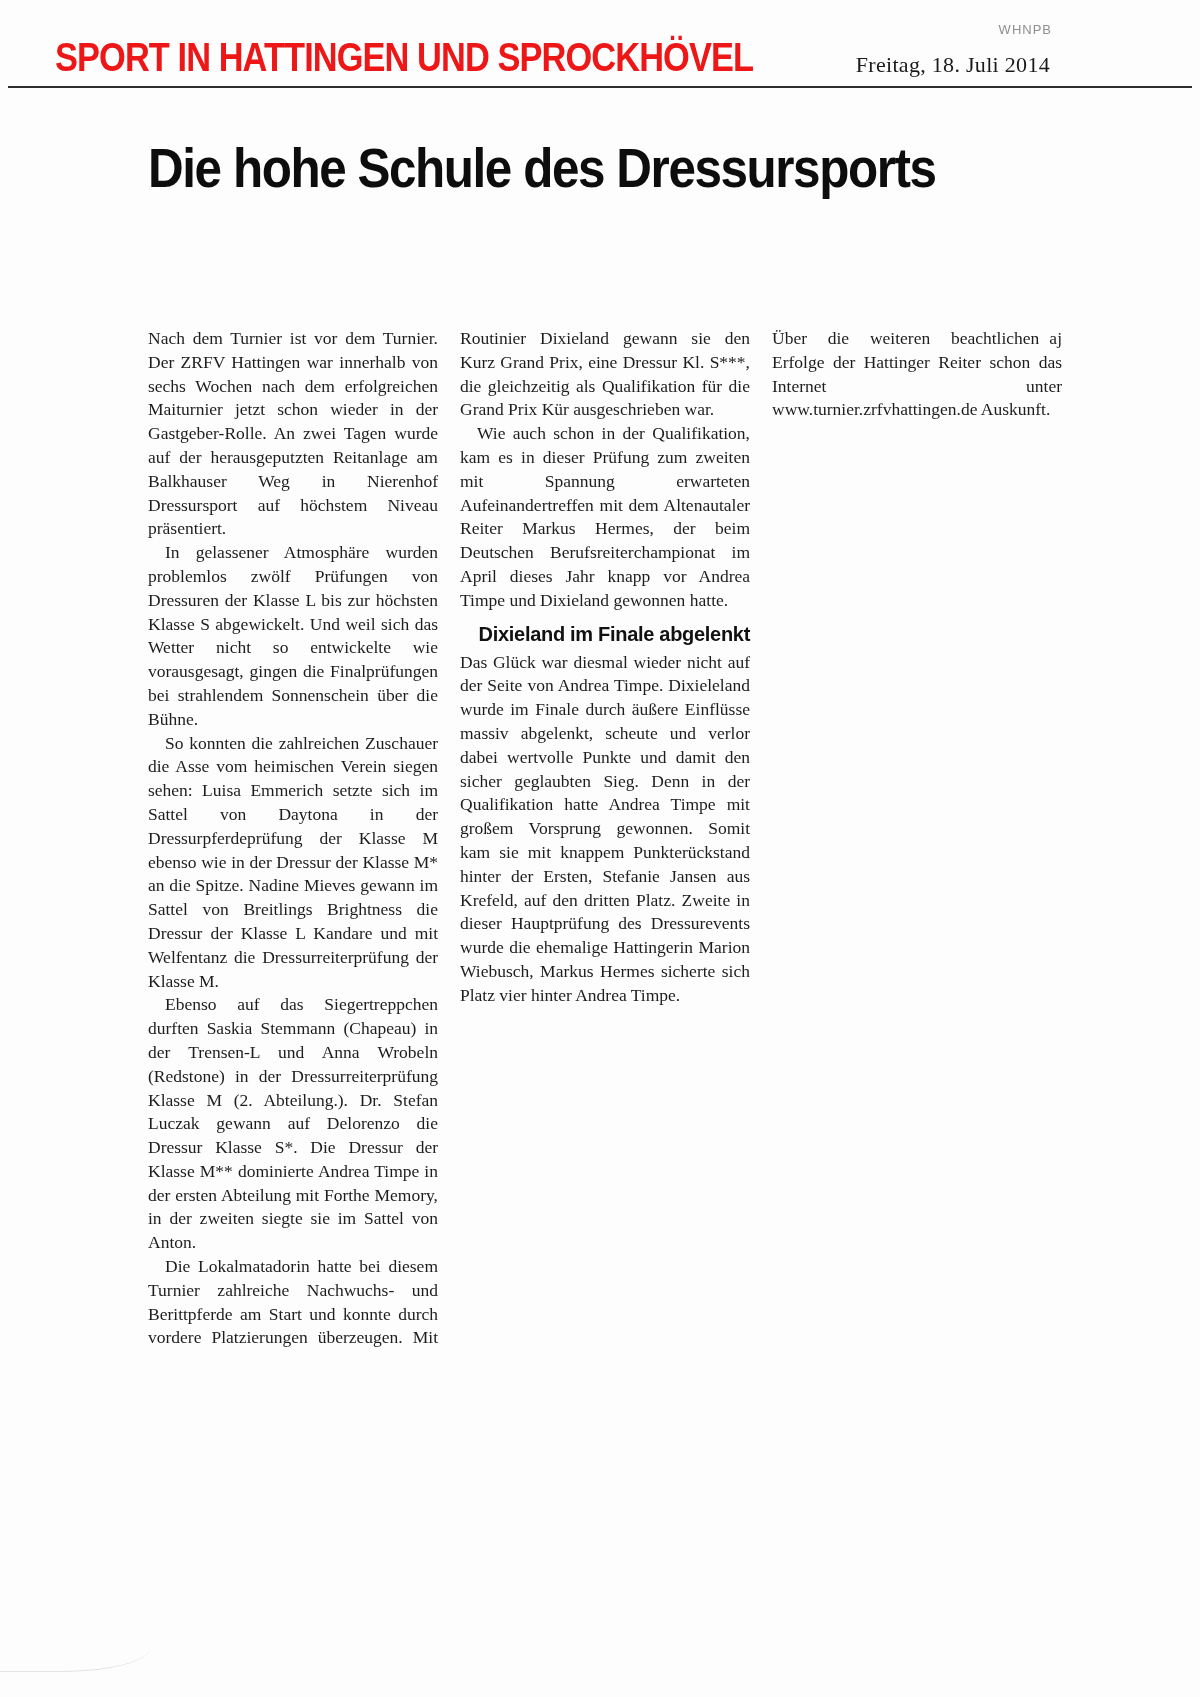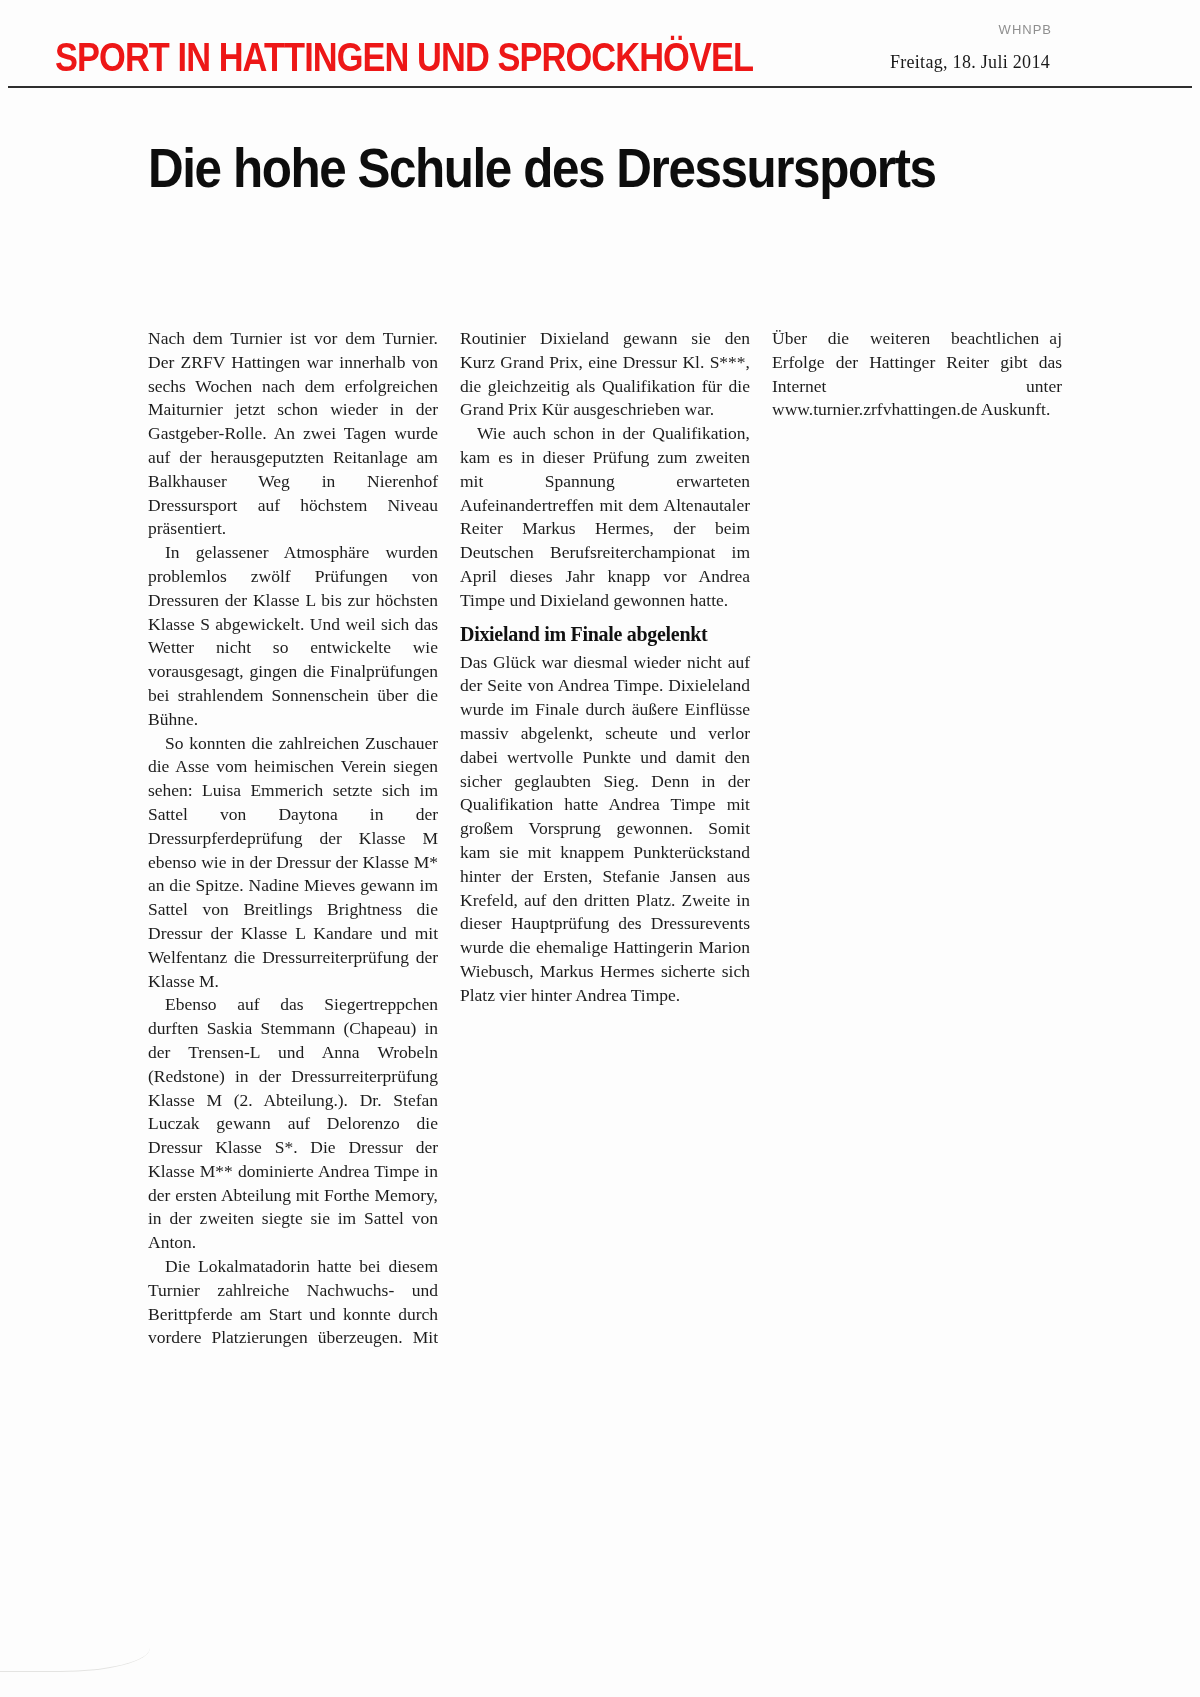--- a/index.html
+++ b/index.html
@@ -27,21 +27,21 @@
   .masthead-title{
     position:absolute;top:38px;left:55px;
     font-family:"Liberation Sans",sans-serif;
     font-weight:700;font-size:37px;line-height:1;
     letter-spacing:-1px;color:var(--masthead-red);
     transform:scaleX(0.93) scaleY(1.08);transform-origin:left top;
     white-space:nowrap;
   }
   .masthead-date{
     position:absolute;top:52px;right:150px;
-    font-size:18px;color:#1a1a1a;letter-spacing:0.3px;
+    font-size:22px;color:#1a1a1a;letter-spacing:0.3px;
   }
   .masthead-rule{
     position:absolute;top:86px;left:8px;width:1184px;
     border-top:2px solid var(--rule-color);
   }
 
   .headline{
     position:absolute;top:140px;left:148px;margin:0;
     font-family:"Liberation Sans",sans-serif;
     font-weight:700;font-size:52px;line-height:1.05;
@@ -60,24 +60,24 @@
     width:914px;height:1030px;
     column-count:3;column-gap:22px;column-fill:auto;
     font-size:17.5px;line-height:23.8px;
     text-align:justify;
     hyphens:auto;
     orphans:1;widows:1;
   }
   .para{margin:0;}
   .para.indent{text-indent:17px;}
   .crosshead{
-    font-family:Liberation Serif, serif;
+    font-family:Liberation Sans, sans-serif;
     font-size:20px;line-height:23px;font-weight:700;
     color:#111;margin:10px 0 5px 0;
-    break-inside:avoid;text-align:left;letter-spacing:-0.3px;
+    break-inside:avoid;text-align:right;letter-spacing:-0.3px;
   }
   .closing{
     break-before:column;
     -webkit-column-break-before:always;
   }
   .author{float:right;padding-left:10px;}
 
   .scan-artifact{
     position:absolute;left:0;top:1632px;width:150px;height:40px;
     border-bottom:1px solid #e4e4e2;
@@ -103,18 +103,18 @@
 
   <div class="article-body">
       <p class="para">Nach dem Turnier ist vor dem Turnier. Der ZRFV Hattingen war innerhalb von sechs Wochen nach dem erfolgreichen Maiturnier jetzt schon wieder in der Gastgeber-Rolle. An zwei Tagen wurde auf der herausgeputzten Reitanlage am Balkhauser Weg in Nierenhof Dressursport auf höchstem Niveau präsentiert.</p>
       <p class="para indent">In gelassener Atmosphäre wurden problemlos zwölf Prüfungen von Dressuren der Klasse L bis zur höchsten Klasse S abgewickelt. Und weil sich das Wetter nicht so entwickelte wie vorausgesagt, gingen die Finalprüfungen bei strahlendem Sonnenschein über die Bühne.</p>
       <p class="para indent">So konnten die zahlreichen Zuschauer die Asse vom heimischen Verein siegen sehen: Luisa Emmerich setzte sich im Sattel von Daytona in der Dressurpferdeprüfung der Klasse M ebenso wie in der Dressur der Klasse M* an die Spitze. Nadine Mieves gewann im Sattel von Breitlings Brightness die Dressur der Klasse L Kandare und mit Welfentanz die Dressurreiterprüfung der Klasse M.</p>
       <p class="para indent">Ebenso auf das Siegertreppchen durften Saskia Stemmann (Chapeau) in der Trensen-L und Anna Wrobeln (Redstone) in der Dressurreiterprüfung Klasse M (2. Abteilung.). Dr. Stefan Luczak gewann auf Delorenzo die Dressur Klasse S*. Die Dressur der Klasse M** dominierte Andrea Timpe in der ersten Abteilung mit Forthe Memory, in der zweiten siegte sie im Sattel von Anton.</p>
       <p class="para indent">Die Lokalmatadorin hatte bei diesem Turnier zahlreiche Nachwuchs- und Berittpferde am Start und konnte durch vordere Platzierungen überzeugen. Mit Routinier Dixieland gewann sie den Kurz Grand Prix, eine Dressur Kl. S***, die gleichzeitig als Qualifikation für die Grand Prix Kür ausgeschrieben war.</p>
       <p class="para indent">Wie auch schon in der Qualifikation, kam es in dieser Prüfung zum zweiten mit Spannung erwarteten Aufeinandertreffen mit dem Altenautaler Reiter Markus Hermes, der beim Deutschen Berufsreiterchampionat im April dieses Jahr knapp vor Andrea Timpe und Dixieland gewonnen hatte.</p>
       <h3 class="crosshead">Dixieland im Finale abgelenkt</h3>
       <p class="para">Das Glück war diesmal wieder nicht auf der Seite von Andrea Timpe. Dixieleland wurde im Finale durch äußere Einflüsse massiv abgelenkt, scheute und verlor dabei wertvolle Punkte und damit den sicher geglaubten Sieg. Denn in der Qualifikation hatte Andrea Timpe mit großem Vorsprung gewonnen. Somit kam sie mit knappem Punkterückstand hinter der Ersten, Stefanie Jansen aus Krefeld, auf den dritten Platz. Zweite in dieser Hauptprüfung des Dressurevents wurde die ehemalige Hattingerin Marion Wiebusch, Markus Hermes sicherte sich Platz vier hinter Andrea Timpe.</p>
-      <p class="para closing"><span class="author">aj</span><span>Über die weiteren beachtlichen Erfolge der Hattinger Reiter gibt das Internet unter www.turnier.zrfvhattingen.de Auskunft.</span></p>
+      <p class="para closing"><span class="author">aj</span><span>Über die weiteren beachtlichen Erfolge der Hattinger Reiter schon das Internet unter www.turnier.zrfvhattingen.de Auskunft.</span></p>
     </div>
 
   <div class="scan-artifact"></div>
 
 </div>
 
 </body></html>

